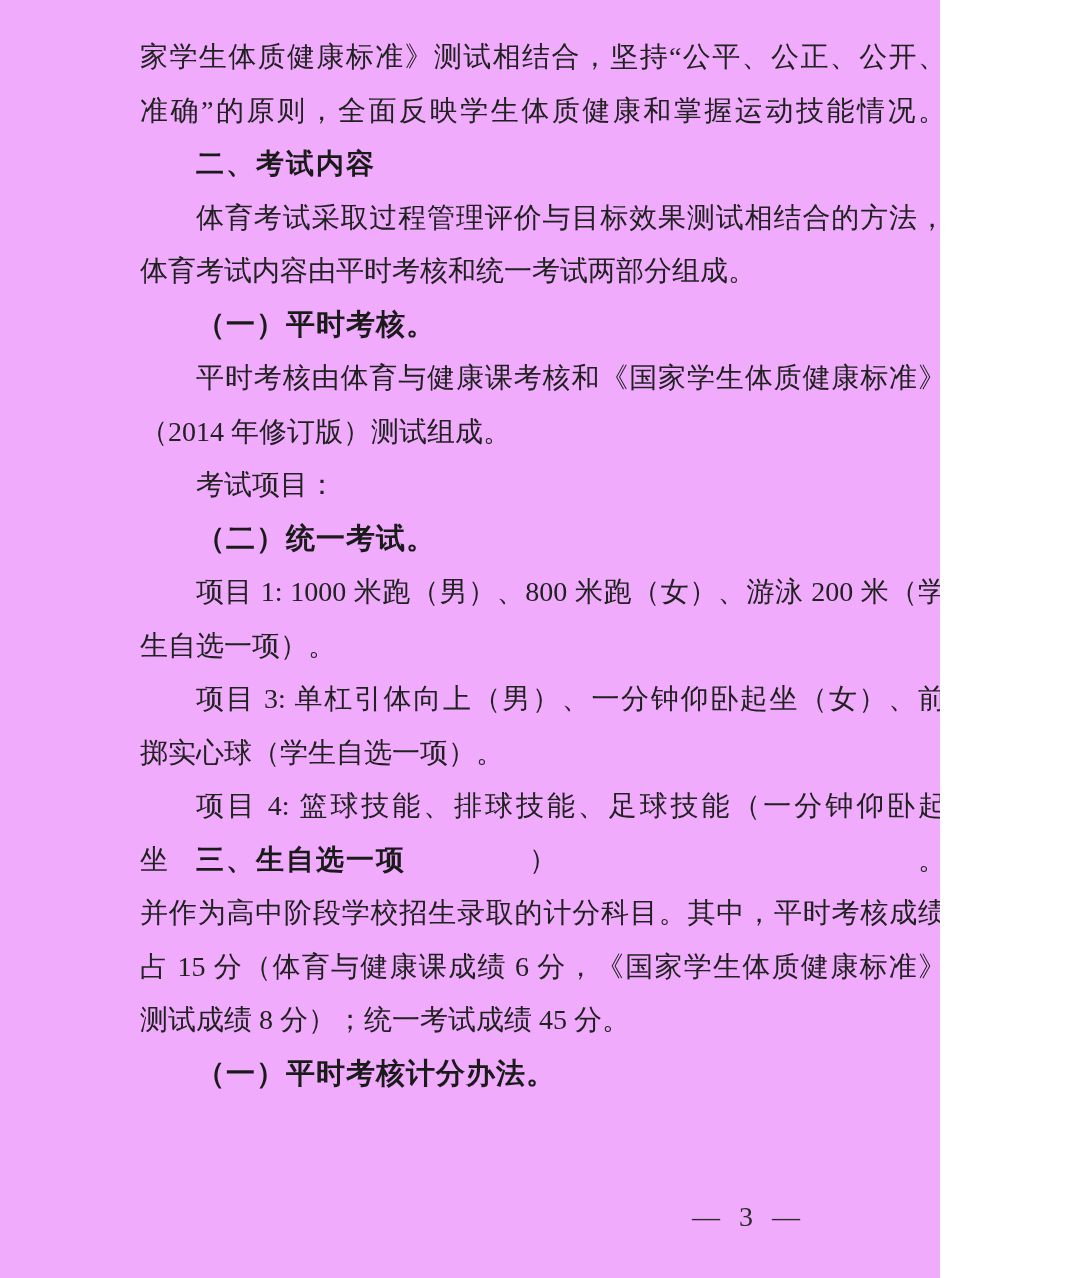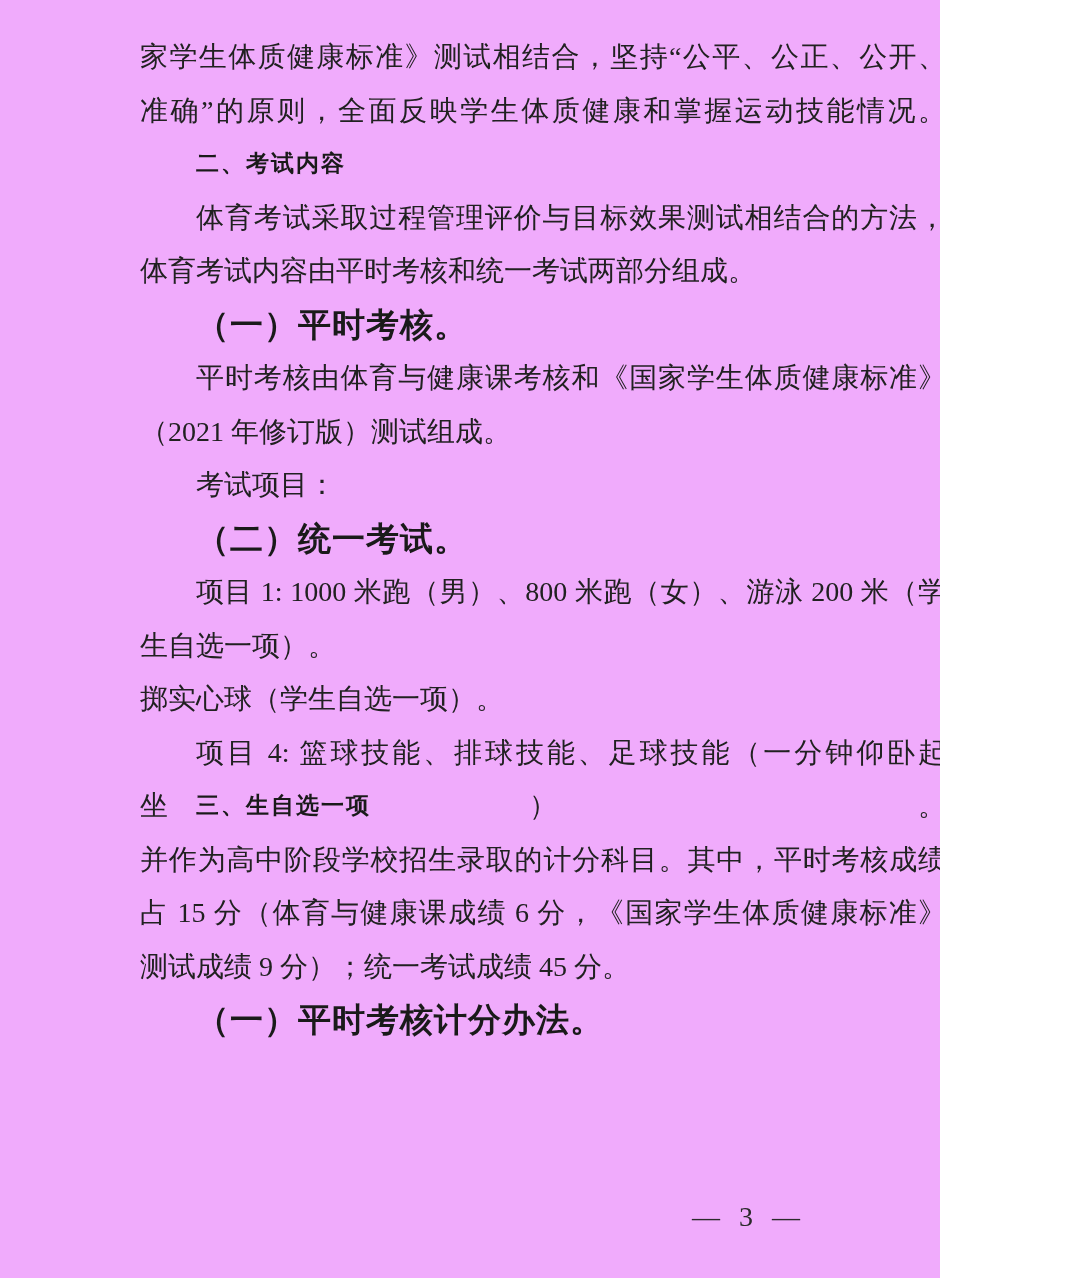--- a/index.html
+++ b/index.html
@@ -35,28 +35,28 @@
   }
   .line.justify {
     white-space: normal;
     text-align: justify;
     text-align-last: justify;
     text-justify: inter-character;
   }
   .line.style-heading-hei {
     font-family: "Liberation Sans", "DejaVu Sans", sans-serif;
     font-weight: bold;
-    font-size: 23px;
+    font-size: 28px;
     letter-spacing: 2px;
     color: #1a1a1a;
   }
   .line.style-heading-kai {
     font-family: "DejaVu Serif", "Liberation Serif", serif;
     font-weight: bold;
-    font-size: 33px;
+    font-size: 29px;
     letter-spacing: 1px;
     color: #1a1a1a;
   }
   .page-number {
     position: absolute;
     top: 1192px;
     right: 134px;
     height: 50px;
     line-height: 50px;
     font-size: 28px;
@@ -70,27 +70,28 @@
 
 <div class="page">
   <div class="text-block">
       <div class="line style-body justify">家学生体质健康标准》测试相结合，坚持“公平、公正、公开、</div>
       <div class="line style-body justify">准确”的原则，全面反映学生体质健康和掌握运动技能情况。</div>
       <div class="line style-heading-hei indent">二、考试内容</div>
       <div class="line style-body indent justify">体育考试采取过程管理评价与目标效果测试相结合的方法，</div>
       <div class="line style-body">体育考试内容由平时考核和统一考试两部分组成。</div>
       <div class="line style-heading-kai indent">（一）平时考核。</div>
       <div class="line style-body indent justify">平时考核由体育与健康课考核和《国家学生体质健康标准》</div>
-      <div class="line style-body">（2021 年修订版）测试组成。</div>
+      <div class="line style-body">（2014 年修订版）测试组成。</div>
       <div class="line style-body indent">考试项目：</div>
       <div class="line style-heading-kai indent">（二）统一考试。</div>
       <div class="line style-body indent justify">项目 1: 1000 米跑（男）、800 米跑（女）、游泳 200 米（学</div>
       <div class="line style-body">生自选一项）。</div>
+      <div class="line style-body indent justify">项目 3: 单杠引体向上（男）、一分钟仰卧起坐（女）、前</div>
       <div class="line style-body">掷实心球（学生自选一项）。</div>
       <div class="line style-body indent justify">项目 4: 篮球技能、排球技能、足球技能（一分钟仰卧起坐）。</div>
       <div class="line style-heading-hei indent">三、生自选一项</div>
       <div class="line style-body justify">并作为高中阶段学校招生录取的计分科目。其中，平时考核成绩</div>
       <div class="line style-body justify">占 15 分（体育与健康课成绩 6 分，《国家学生体质健康标准》</div>
-      <div class="line style-body">测试成绩 9 分）；统一考试成绩 45 分。</div>
+      <div class="line style-body">测试成绩 8 分）；统一考试成绩 45 分。</div>
       <div class="line style-heading-kai indent">（一）平时考核计分办法。</div>
     </div>
   <div class="page-number">— 3 —</div>
 </div>
 
 </body></html>

